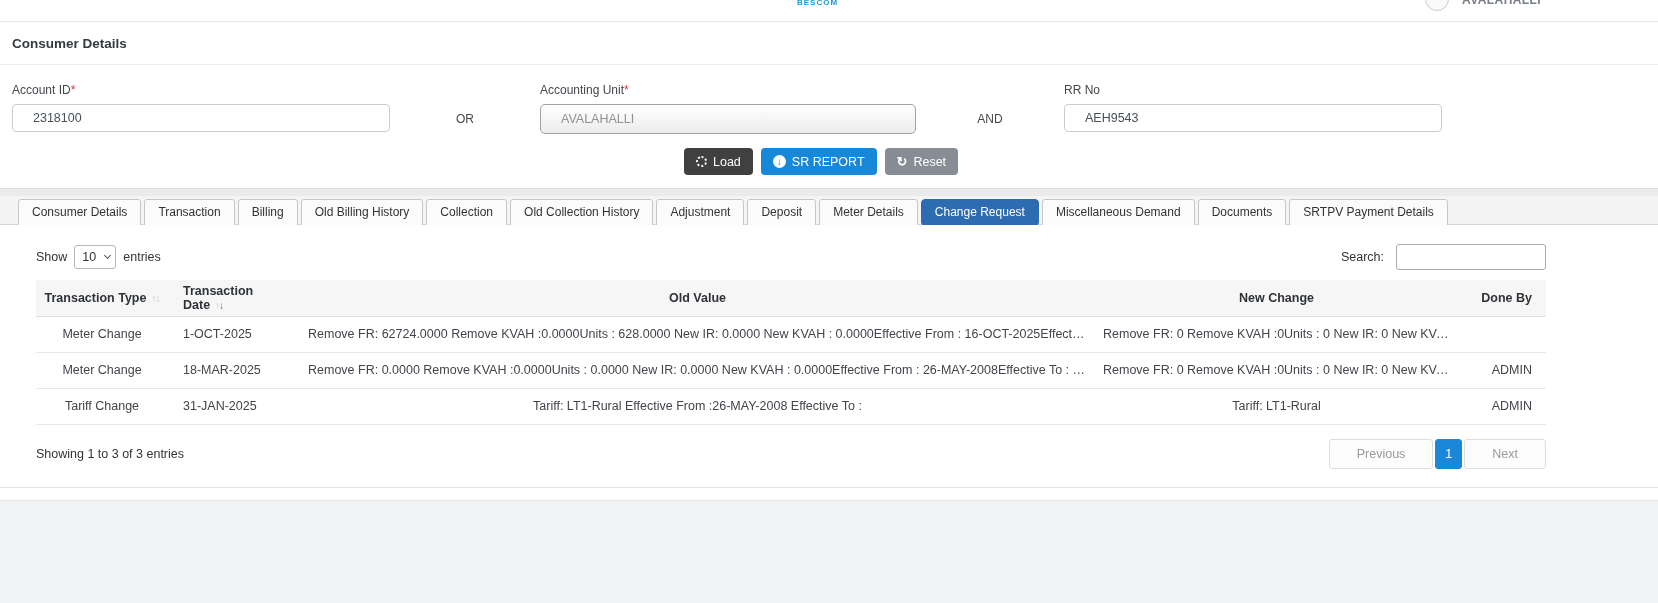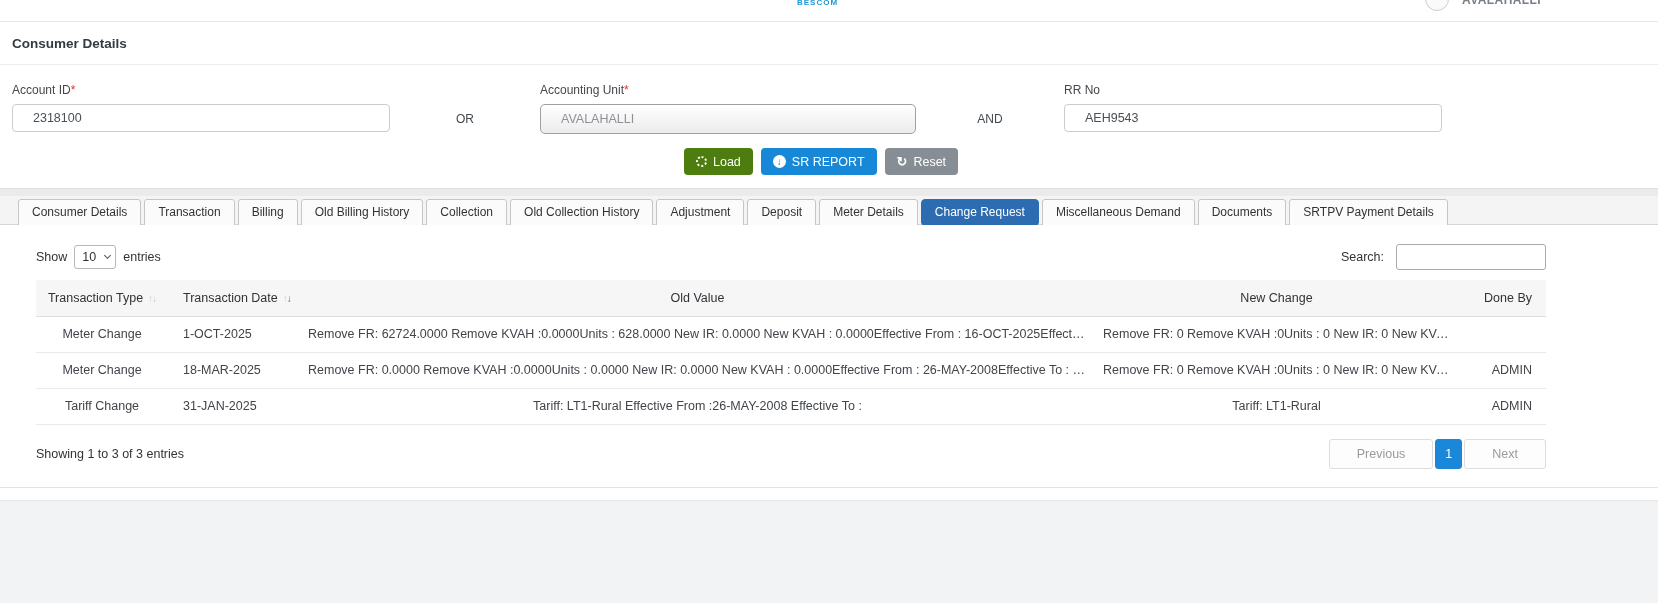--- a/index.html
+++ b/index.html
@@ -32,21 +32,21 @@
   .field label { font-size:12px; color:#43484d; margin-bottom:7px; }
   .req { color:#e03131; }
   .field input { height:28px; border:1px solid #ccc; border-radius:4px; padding:0 20px; font-size:12.5px; color:#495057; font-family:"Liberation Sans", sans-serif; width:100%; outline:none; }
   .field input.readonly-style { height:30px; border:1px solid #a0a0a0; border-radius:5px; background:linear-gradient(#ffffff,#ececec); color:#8d9196; }
   .joiner { display:flex; align-items:center; justify-content:center; height:28px; margin-top:22px; font-size:12px; color:#43484d; }
   .j-or { width:150px; }
   .j-and { width:148px; }
 
   .button-row { display:flex; gap:8px; margin:14px 0 0 672px; }
   .btn { display:inline-flex; align-items:center; justify-content:center; gap:6px; height:27px; border:none; border-radius:4px; color:#fff; font-size:12.5px; font-family:"Liberation Sans", sans-serif; padding:0 12px; cursor:pointer; }
-  .btn-load { background:#4d7c0f;text-align:center; }
+  .btn-load { background:#404040;text-align:center; }
   .btn-sr { background:#1787d8; }
   .btn-reset { background:#868d95; }
   .spinner-ico { width:11px; height:11px; border:2px dotted #fff; border-radius:50%; display:inline-block; }
   .sr-ico { width:13px; height:13px; background:#fff; color:#1787d8; border-radius:50%; font-size:10px; font-weight:bold; display:inline-flex; align-items:center; justify-content:center; line-height:1; }
   .sync-ico { font-size:13px; font-weight:bold; line-height:1; }
 
   
   .gap { height:8px; background:#ebebeb; border-top:1px solid #e0e0e0; flex:0 0 auto; }
   .tab-bar { background:#f4f4f4; border-bottom:1px solid #d6d6d6; padding:3px 0 0 18px; height:29px; flex:0 0 auto; white-space:nowrap; }
   .tab { display:inline-block; margin-right:3px; padding:6px 13px 6px; background:#fbfbfb; border:1px solid #c6c6c6; border-radius:3px 3px 0 0; font-size:12px; color:#333; font-family:"Liberation Sans", sans-serif; cursor:pointer; line-height:1.1; }
@@ -56,21 +56,21 @@
   .panel { background:#fff; padding:10px 112px 8px 36px; border-bottom:1px solid #e2e2e2; flex:0 0 auto; }
   .controls { display:flex; justify-content:space-between; align-items:center; margin-bottom:10px;margin-top:9px; }
   .show-group { display:flex; align-items:center; gap:7px; font-size:12.5px; color:#333; }
   .select-wrap { position:relative; display:inline-block; }
   .select-wrap select { appearance:none; -webkit-appearance:none; width:42px; height:24px; border:1px solid #b7b7b7; border-radius:3px; background:#fff; font-size:12.5px; color:#333; padding:0 14px 0 7px; font-family:"Liberation Sans", sans-serif; }
   .chev { position:absolute; right:6px; top:8px; width:5px; height:5px; border-right:1.5px solid #555; border-bottom:1.5px solid #555; transform:rotate(45deg); pointer-events:none; }
   .search-group { display:flex; align-items:center; gap:12px; font-size:12.5px; color:#333; }
   .search-group input { width:150px; height:26px; border:1px solid #aaa; border-radius:3px; padding:0 6px; font-size:12.5px; font-family:"Liberation Sans", sans-serif; outline:none; }
 
   table { width:100%; border-collapse:collapse; table-layout:fixed; font-size:12.5px; color:#41454a; }
-  thead th { background:#f6f6f6; font-weight:normal; color:#2f3337; height:36px; border-bottom:1px solid #dedede; padding:0 8px; }
+  thead th { background:#f6f6f6; font-weight:bold; color:#2f3337; height:36px; border-bottom:1px solid #dedede; padding:0 8px; }
   tbody td { height:36px; border-bottom:1px solid #e9e9e9; padding:0 8px; overflow:hidden; white-space:nowrap; text-overflow:ellipsis; }
   .c-type { text-align:center; }
   .c-date { text-align:left; padding-left:15px; }
   .c-old, .c-new { text-align:center; }
   .c-done { text-align:right; padding-right:14px; }
   .sort { margin-left:5px; letter-spacing:-1px; font-size:10px; }
   .sort i { font-style:normal; color:#c9c9c9; }
   th.sorted .sort .dn { color:#6a6a6a; }
   th.sortable { cursor:pointer; }
 

